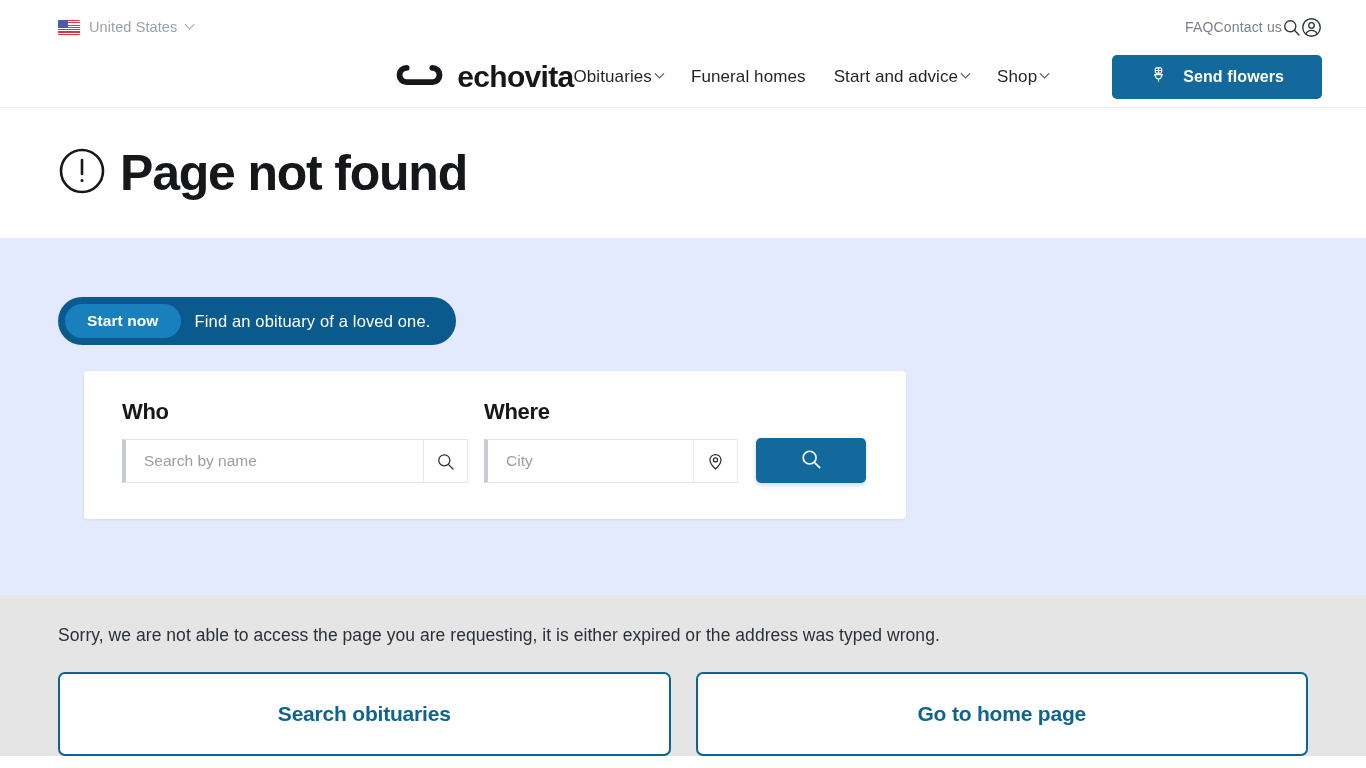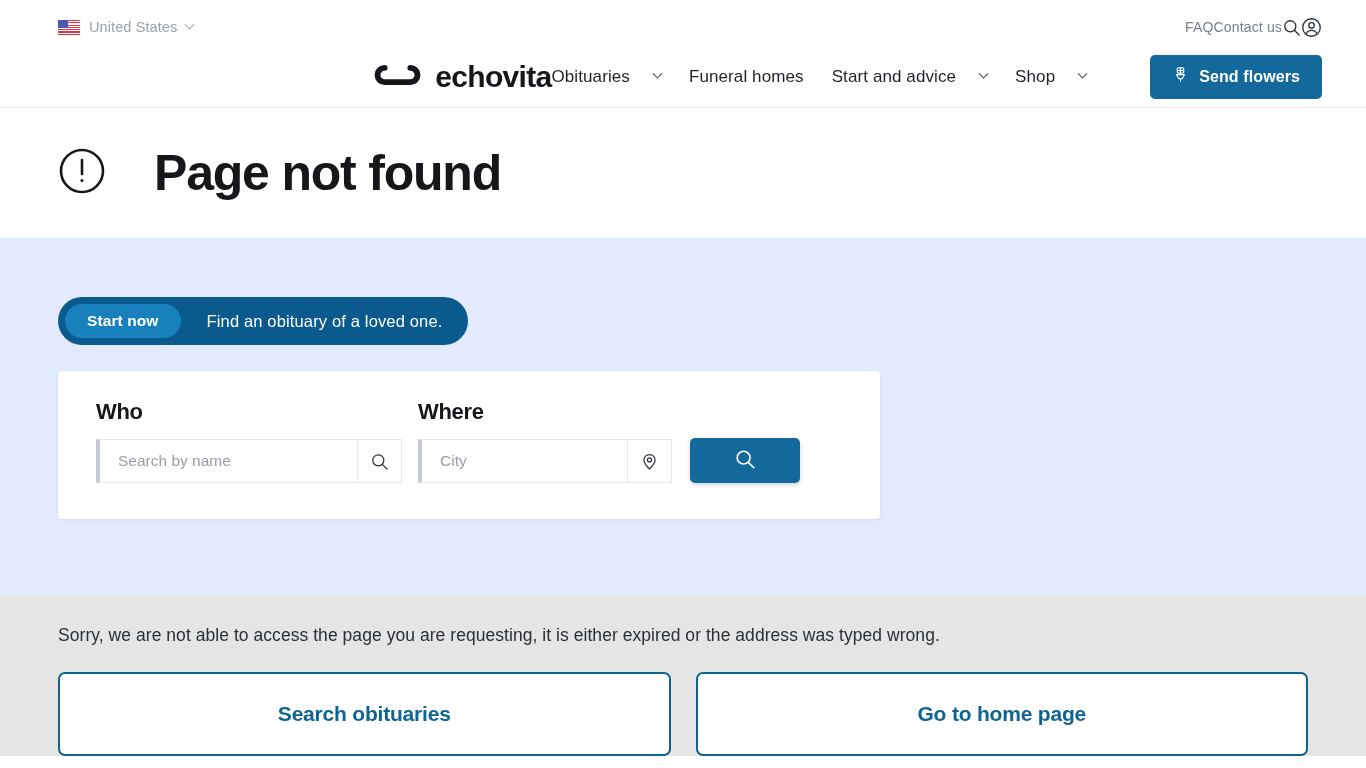--- a/index.html
+++ b/index.html
@@ -104,44 +104,44 @@
     line-height: 1;
   }
   .nav {
     display: flex;
     align-items: center;
     gap: 28px;
   }
   .nav-item {
     display: flex;
     align-items: center;
-    gap: 24px;
+    gap: 4px;
     font-size: 17px;
     color: #1f2328;
     letter-spacing: .1px;
     cursor: pointer;
     white-space: nowrap;
   }
   .nav-chev {
     display: inline-block;
     width: 7px; height: 7px;
     border-right: 1.5px solid #3a4049;
     border-bottom: 1.5px solid #3a4049;
     transform: rotate(45deg) translate(-2px,-2px);
   }
   .flowers-btn {
     display: flex;
     align-items: center;
-    gap: 10px;
+    gap: 16px;
     background: #13699b;
     color: #ffffff;
     border: none;
     border-radius: 5px;
     height: 44px;
-    padding: 0 22px;
+    padding: 0 38px;
     font-size: 16px;
     font-family: inherit;
     font-weight: 600;
     letter-spacing: .1px;
     cursor: pointer;
     margin-left: 36px;
   }
 
   
   .title-band {
@@ -155,36 +155,35 @@
     display: flex;
     align-items: center;
     gap: 14px;
   }
   .page-title {
     font-size: 50px;
     font-weight: 700;
     color: #15171a;
     letter-spacing: -1.2px;
     line-height: 1;
-    margin-left: 34px;
   }
 
   
   .hero {
     background: #e3eafd;
     height: 357px;
     padding: 59px 58px 0 58px;
   }
   .start-pill {
     display: inline-flex;
     align-items: center;
     background: #0b5a8e;
     border-radius: 999px;
     padding: 7px 26px 7px 7px;
-    gap: 26px;
+    gap: 14px;
     cursor: pointer;
   }
   .start-inner {
     background: #1780bd;
     border-radius: 999px;
     color: #ffffff;
     font-size: 15.5px;
     font-weight: 700;
     padding: 8px 22px;
     letter-spacing: .1px;
@@ -195,20 +194,21 @@
     letter-spacing: .15px;
   }
 
   .search-card {
     margin-top: 26px;
     width: 822px;
     background: #ffffff;
     border-radius: 4px;
     padding: 28px 38px 36px 38px;
     box-shadow: 0 1px 3px rgba(20,30,60,.07);
+    margin-left: 26px;
   }
   .fields {
     display: flex;
     align-items: flex-end;
     gap: 16px;
   }
   .field-group { }
   .field-label {
     font-size: 22px;
     font-weight: 700;
@@ -217,21 +217,21 @@
     margin-bottom: 14px;
   }
   .field-box {
     display: flex;
     align-items: center;
     height: 44px;
     border: 1px solid #e6e6ec;
     border-left: 4px solid #c8cbd6;
     background: #ffffff;
   }
-  .field-box.who  { width: 306px; }
+  .field-box.who  { width: 346px; }
   .field-box.where{ width: 254px; }
   .field-input {
     flex: 1;
     border: none;
     outline: none;
     height: 100%;
     padding: 0 18px;
     font-size: 15.5px;
     font-family: inherit;
     color: #2a3038;

